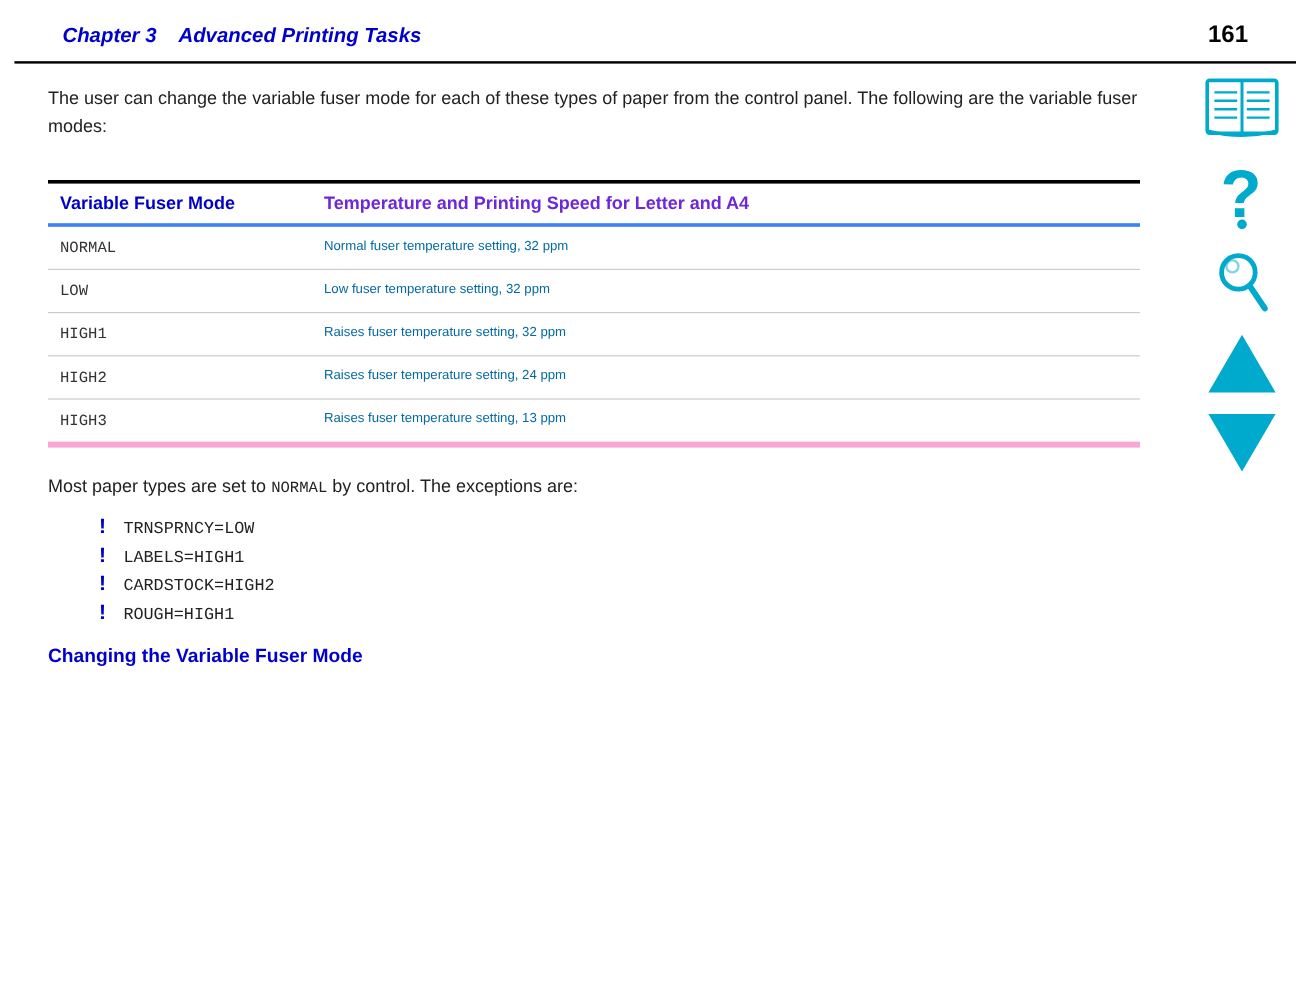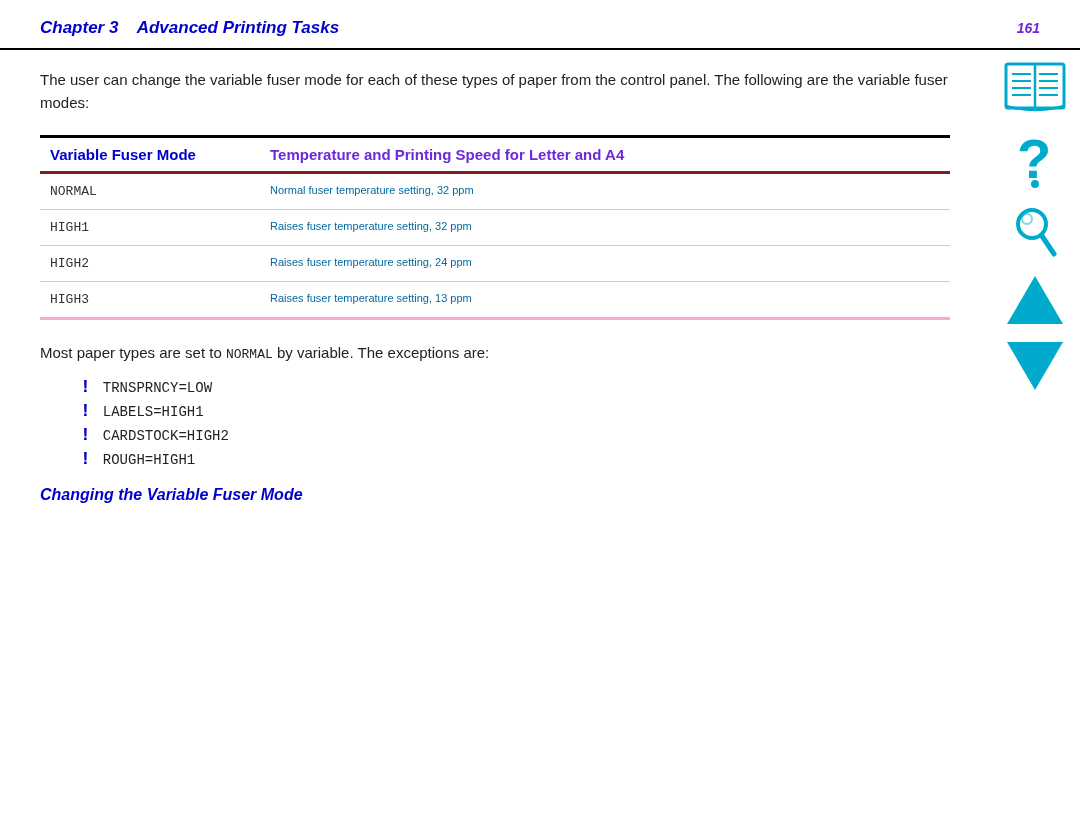--- a/index.html
+++ b/index.html
@@ -14,32 +14,32 @@
       position: relative;
     }
 
     
     .header {
       display: flex;
       justify-content: space-between;
       align-items: center;
       padding: 18px 40px 10px 40px;
       border-bottom: 2px solid #000;
+      margin-left: 12px;
     }
     .header-left {
       font-style: italic;
       font-weight: bold;
       color: #0000cc;
       font-size: 17px;
     }
     .header-right {
-      font-style: italic;
-      font-weight: bold;
-      color: #6d28d9;
-      font-size: 14px;
+      font-weight: bold;
+      color: #000000;
+      font-size: 20px;
     }
 
     
     .main {
       display: flex;
       padding: 0;
     }
 
     .content {
       flex: 1;
@@ -53,33 +53,33 @@
       display: flex;
       flex-direction: column;
       align-items: center;
       gap: 18px;
     }
 
     
     .intro-text {
       font-size: 15px;
       line-height: 1.55;
-      margin-bottom: 20px;
+      margin-bottom: 32px;
       color: #222;
     }
 
     
     .fuser-table {
       width: 100%;
       border-collapse: collapse;
       margin-bottom: 22px;
     }
     .fuser-table .table-header-row th {
       border-top: 3px solid #000;
-      border-bottom: 3px solid #7f1d1d;
+      border-bottom: 3px solid #3b82f6;
       padding: 8px 10px;
       text-align: left;
       font-size: 15px;
     }
     .fuser-table .table-header-row th.col1 {
       color: #0000cc;
       font-weight: bold;
       font-style: normal;
       width: 220px;
     }
@@ -87,21 +87,21 @@
       color: #6d28d9;
       font-weight: bold;
       font-style: normal;
     }
     .fuser-table .data-row td {
       padding: 10px 10px;
       vertical-align: top;
       border-bottom: 1px solid #ccc;
     }
     .fuser-table .data-row:last-child td {
-      border-bottom: 3px solid #f9a8d4;
+      border-bottom: 5px solid #f9a8d4;
     }
     .fuser-table .data-row td.mode-cell {
       font-family: 'Courier New', Courier, monospace;
       font-size: 13px;
       color: #333;
       width: 220px;
     }
     .fuser-table .data-row td.desc-cell {
       font-size: 11px;
       color: #0369a1;
@@ -141,21 +141,20 @@
 
     
     .continued {
       font-weight: bold;
       font-size: 15px;
       margin: 10px 0 20px 0;
     }
 
     
     .footer-link {
-      font-style: italic;
       font-weight: bold;
       color: #0000cc;
       font-size: 16px;
     }
 
     
     .sidebar-icon {
       display: flex;
       justify-content: center;
       align-items: center;
@@ -220,36 +219,40 @@
           <th class="col1">Variable Fuser Mode</th>
           <th class="col2">Temperature and Printing Speed for Letter and A4</th>
         </tr>
       </thead>
       <tbody id="table-body">
       <tr class="data-row">
             <td class="mode-cell">NORMAL</td>
             <td class="desc-cell">Normal fuser temperature setting, 32 ppm</td>
           </tr>
           <tr class="data-row">
+            <td class="mode-cell">LOW</td>
+            <td class="desc-cell">Low fuser temperature setting, 32 ppm</td>
+          </tr>
+          <tr class="data-row">
             <td class="mode-cell">HIGH1</td>
             <td class="desc-cell">Raises fuser temperature setting, 32 ppm</td>
           </tr>
           <tr class="data-row">
             <td class="mode-cell">HIGH2</td>
             <td class="desc-cell">Raises fuser temperature setting, 24 ppm</td>
           </tr>
           <tr class="data-row">
             <td class="mode-cell">HIGH3</td>
             <td class="desc-cell">Raises fuser temperature setting, 13 ppm</td>
           </tr>
         </tbody>
     </table>
 
     <p class="below-table">
-      <span>Most paper types are set to </span><span class="mono">NORMAL</span><span> by variable. The exceptions are:</span>
+      <span>Most paper types are set to </span><span class="mono">NORMAL</span><span> by control. The exceptions are:</span>
     </p>
 
     <ul class="bullet-list" id="bullet-list">
     <li>
           <span class="bullet-icon">!</span>
           <span>TRNSPRNCY=LOW</span>
         </li>
         <li>
           <span class="bullet-icon">!</span>
           <span>LABELS=HIGH1</span>

